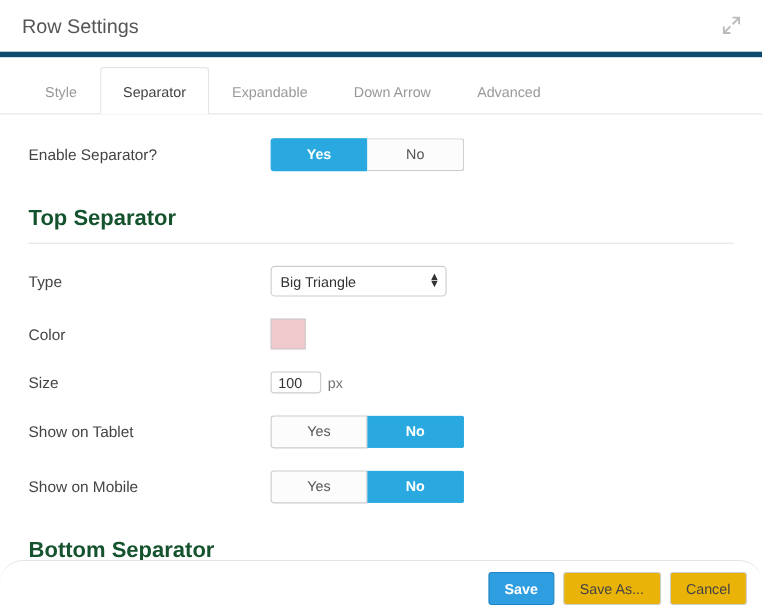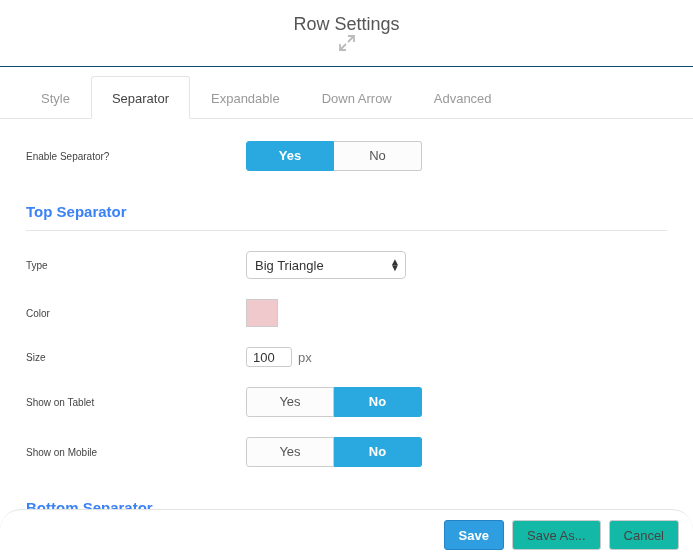--- a/index.html
+++ b/index.html
@@ -11,22 +11,21 @@
     width: 693px;
     height: 560px;
     overflow: hidden;
     position: relative;
   }
   .header {
     display: flex;
     justify-content: space-between;
     align-items: center;
     padding: 14px 20px 12px 20px;
-    border-bottom: 1px solid #0c4a6e;
-    flex-direction: column;
+    border-bottom: 5px solid #0c4a6e;
   }
   .header-title {
     font-size: 18px;
     font-weight: 400;
     color: #555;
   }
   .expand-icon {
     color: #bbb;
     cursor: pointer;
   }
@@ -71,29 +70,29 @@
   }
   .form-row {
     display: flex;
     align-items: center;
     padding: 10px 26px;
   }
   .form-label {
     width: 220px;
     flex-shrink: 0;
     color: #444;
-    font-size: 10px;
+    font-size: 14px;
   }
   .section-header {
     padding: 22px 26px 10px 26px;
   }
   .section-title {
-    font-size: 15px;
+    font-size: 20px;
     font-weight: 700;
-    color: #3b82f6;
+    color: #14532d;
     padding-bottom: 10px;
     border-bottom: 1px solid #e4e4e4;
   }
   .toggle-group {
     display: flex;
   }
   .toggle-btn {
     min-width: 88px;
     height: 30px;
     line-height: 28px;
@@ -172,21 +171,21 @@
     padding: 10px 14px;
     border-top: 1px solid #e4e4e4;
     background: #fff;
     border-radius: 21px;
   }
   .btn {
     height: 30px;
     padding: 0 14px;
     border: 1px solid #ccc;
     border-radius: 3px;
-    background: #14b8a6;
+    background: #eab308;
     color: #444;
     font-size: 13px;
     cursor: pointer;
   }
   .btn.primary {
     background: #2e9ee0;
     border-color: #2284c4;
     color: #fff;
     font-weight: 600;
   }

